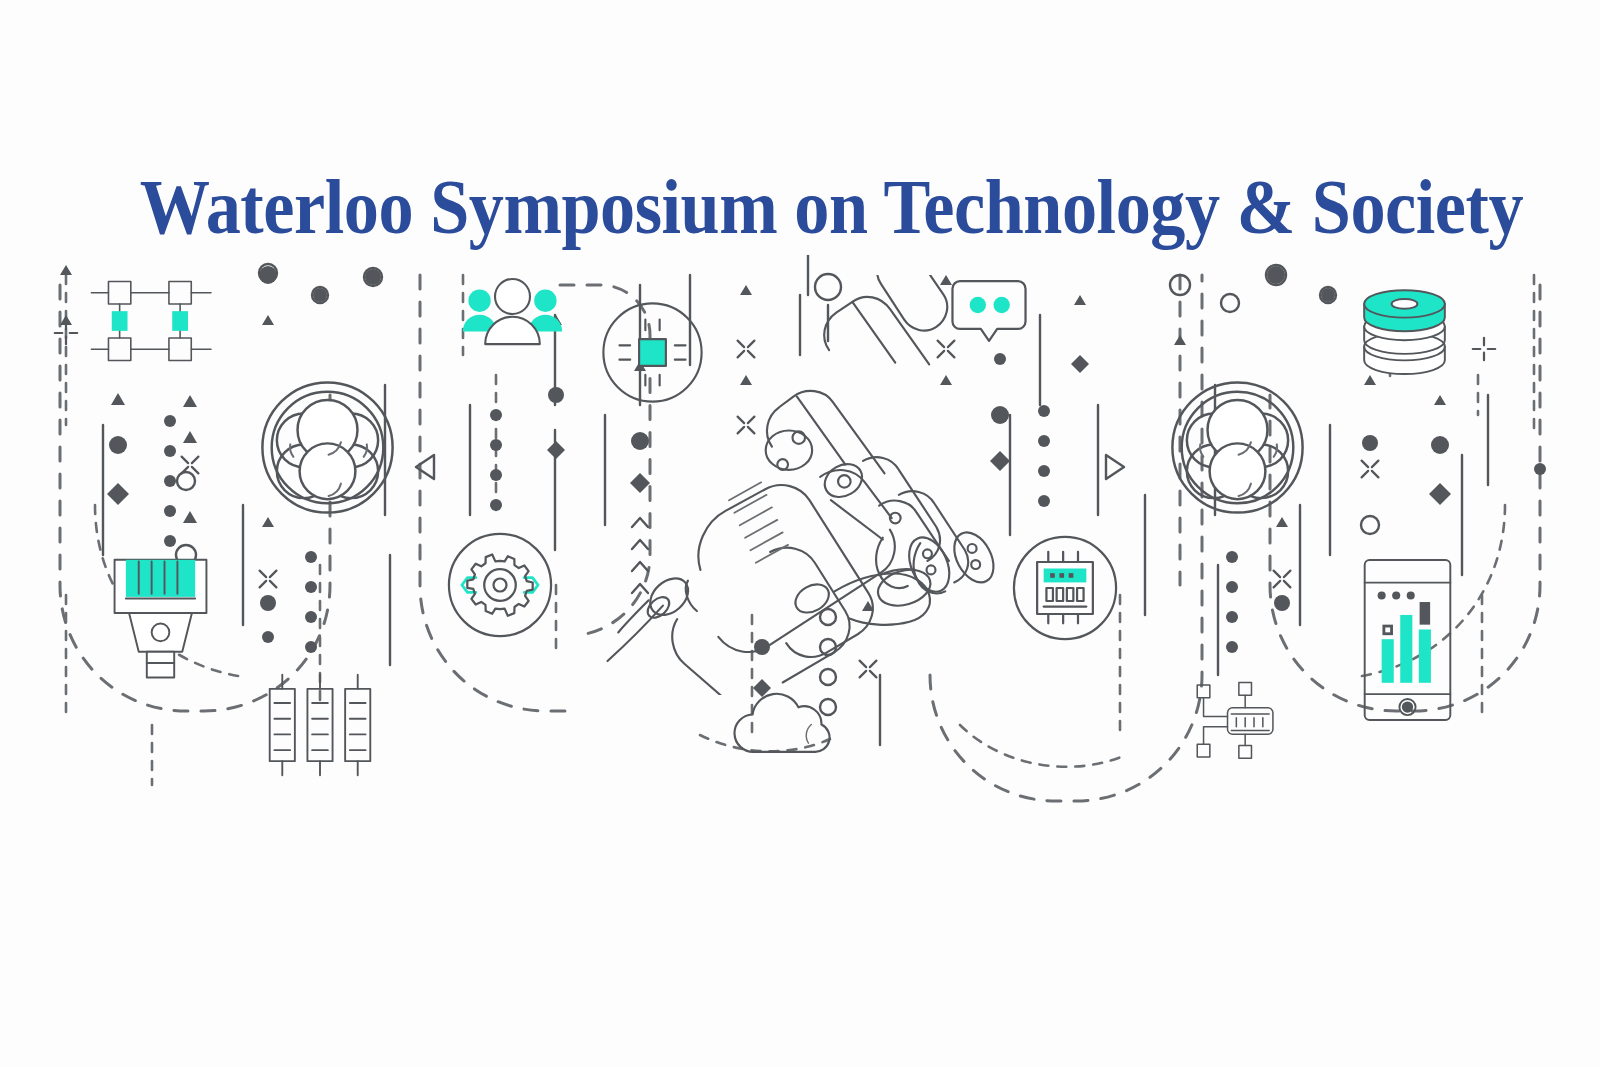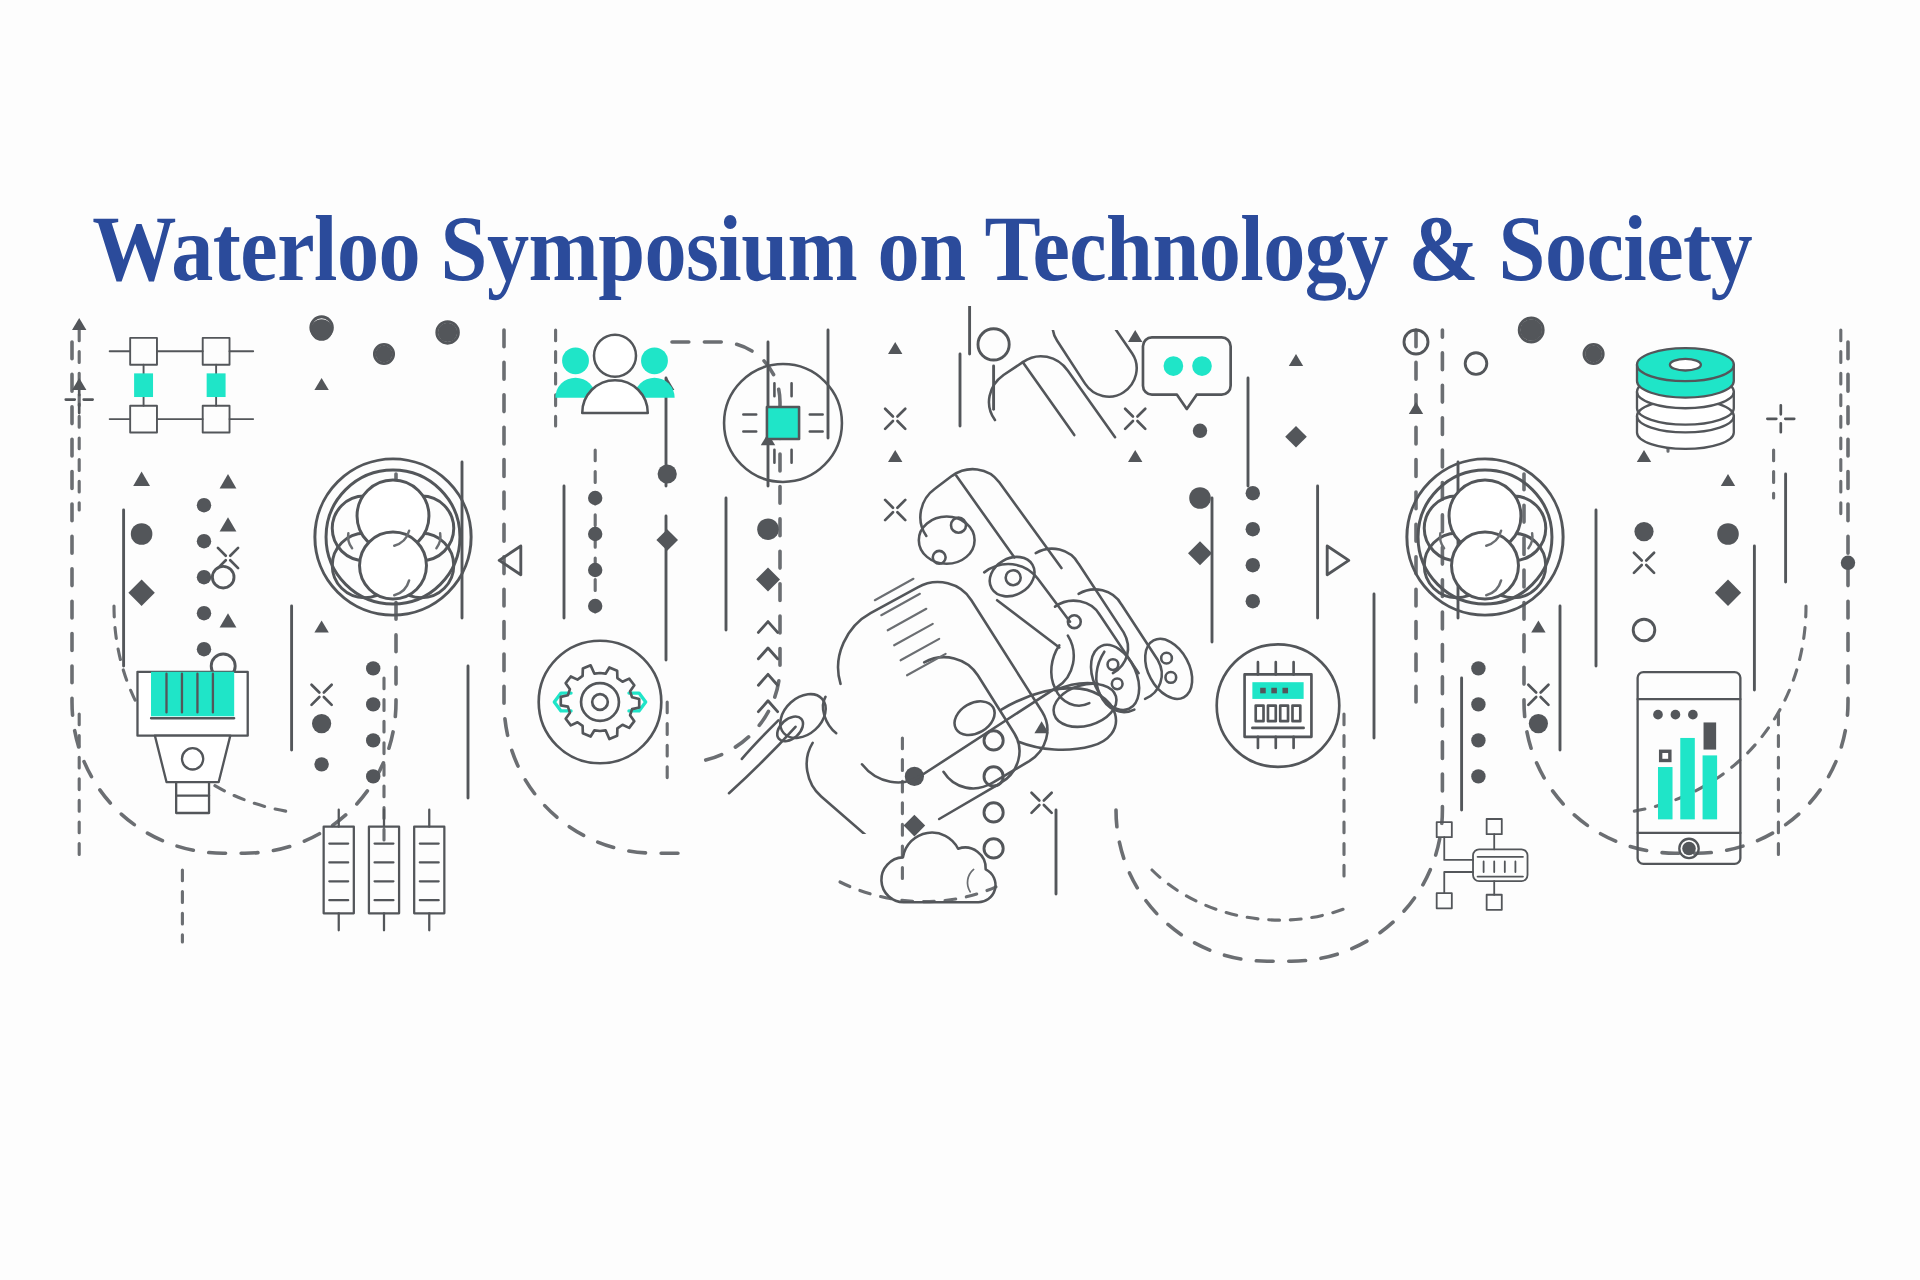--- a/index.html
+++ b/index.html
@@ -12,21 +12,21 @@
     position:relative;
   }
   #banner{
     position:absolute;inset:0;
     width:1600px;height:1067px;
     background:#fdfdfd;
   }
   #title-wrap{
     position:absolute;
     top:168px;left:0;width:1600px;
-    text-align:left;
+    text-align:right;
     pointer-events:none;
   }
   #title{
     display:inline-block;
     font-family:"Liberation Serif", "DejaVu Serif", serif;
     font-weight:700;
     font-size:78px;
     line-height:1.0;
     letter-spacing:-0.5px;
     color:#2B4B9B;

